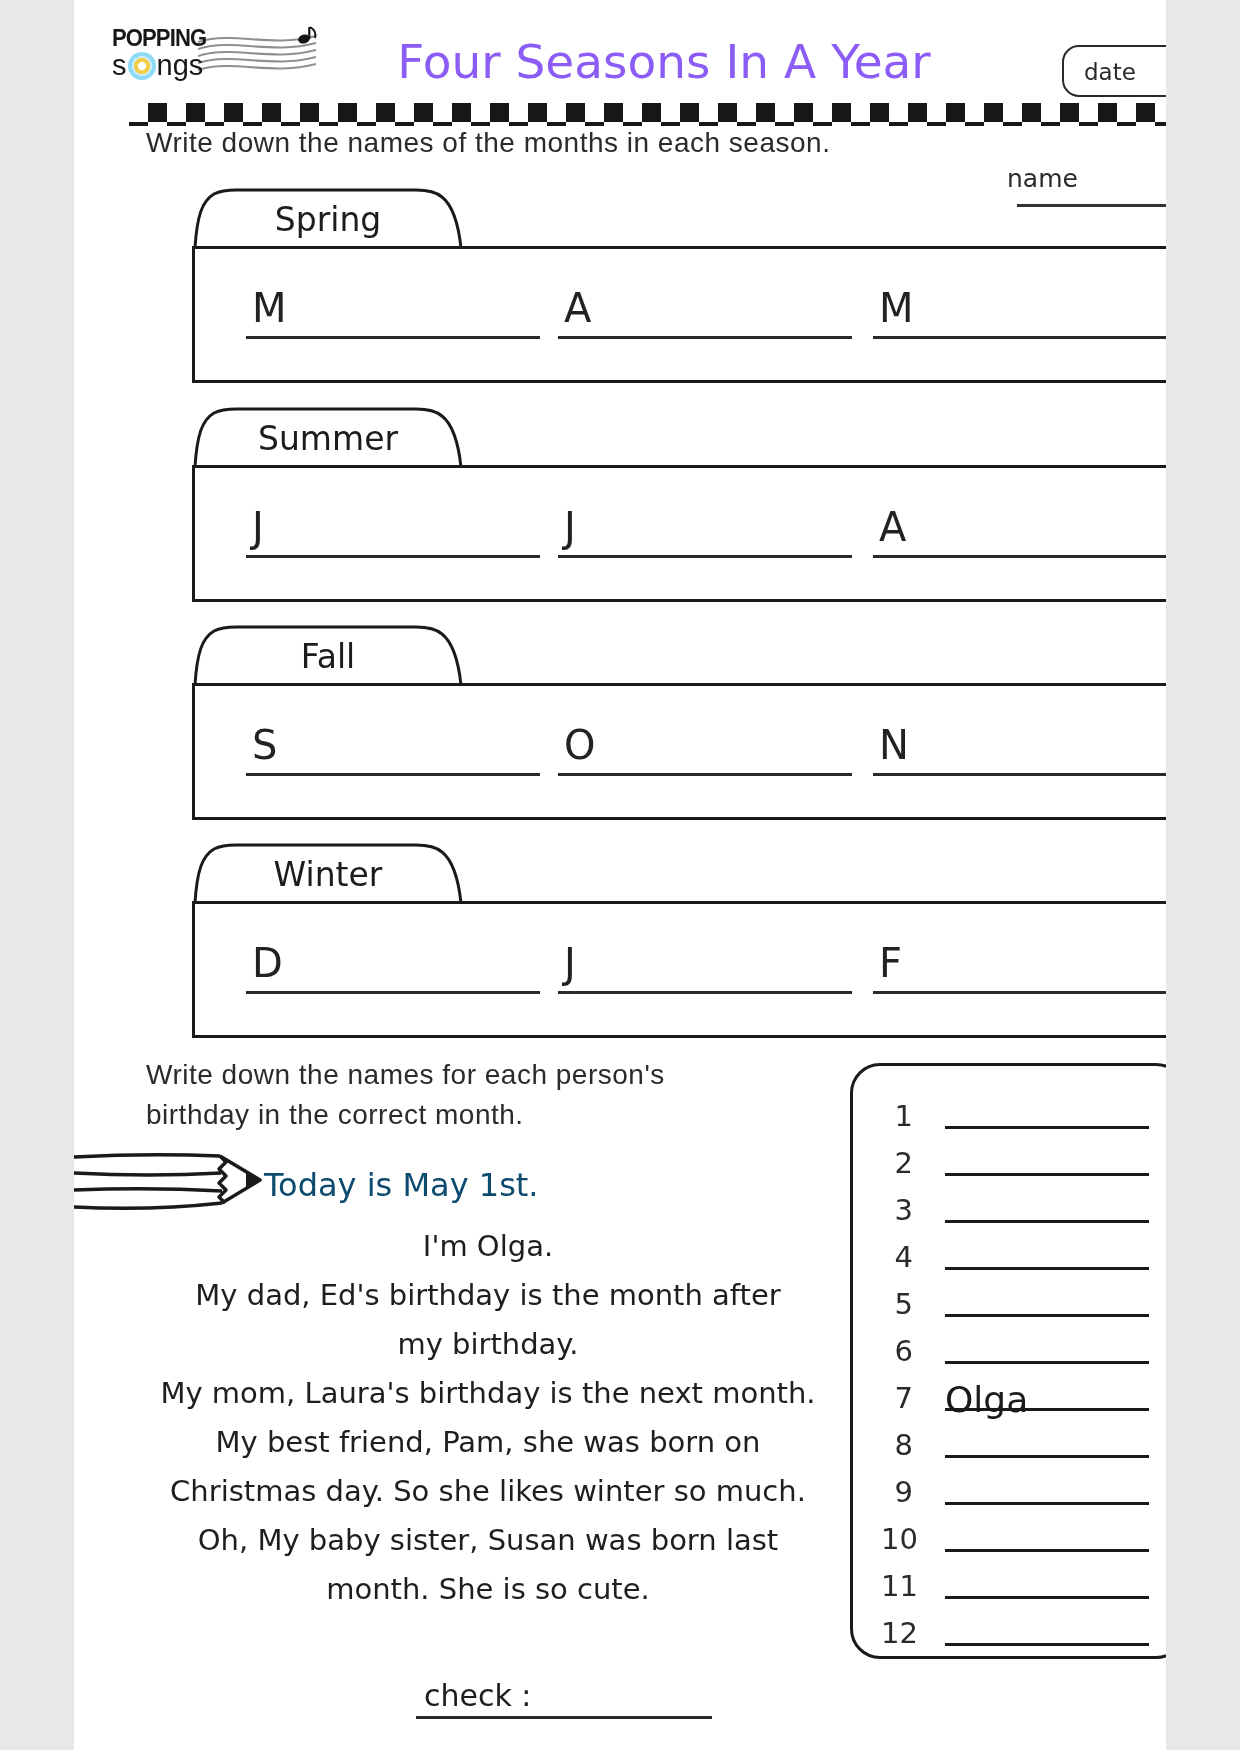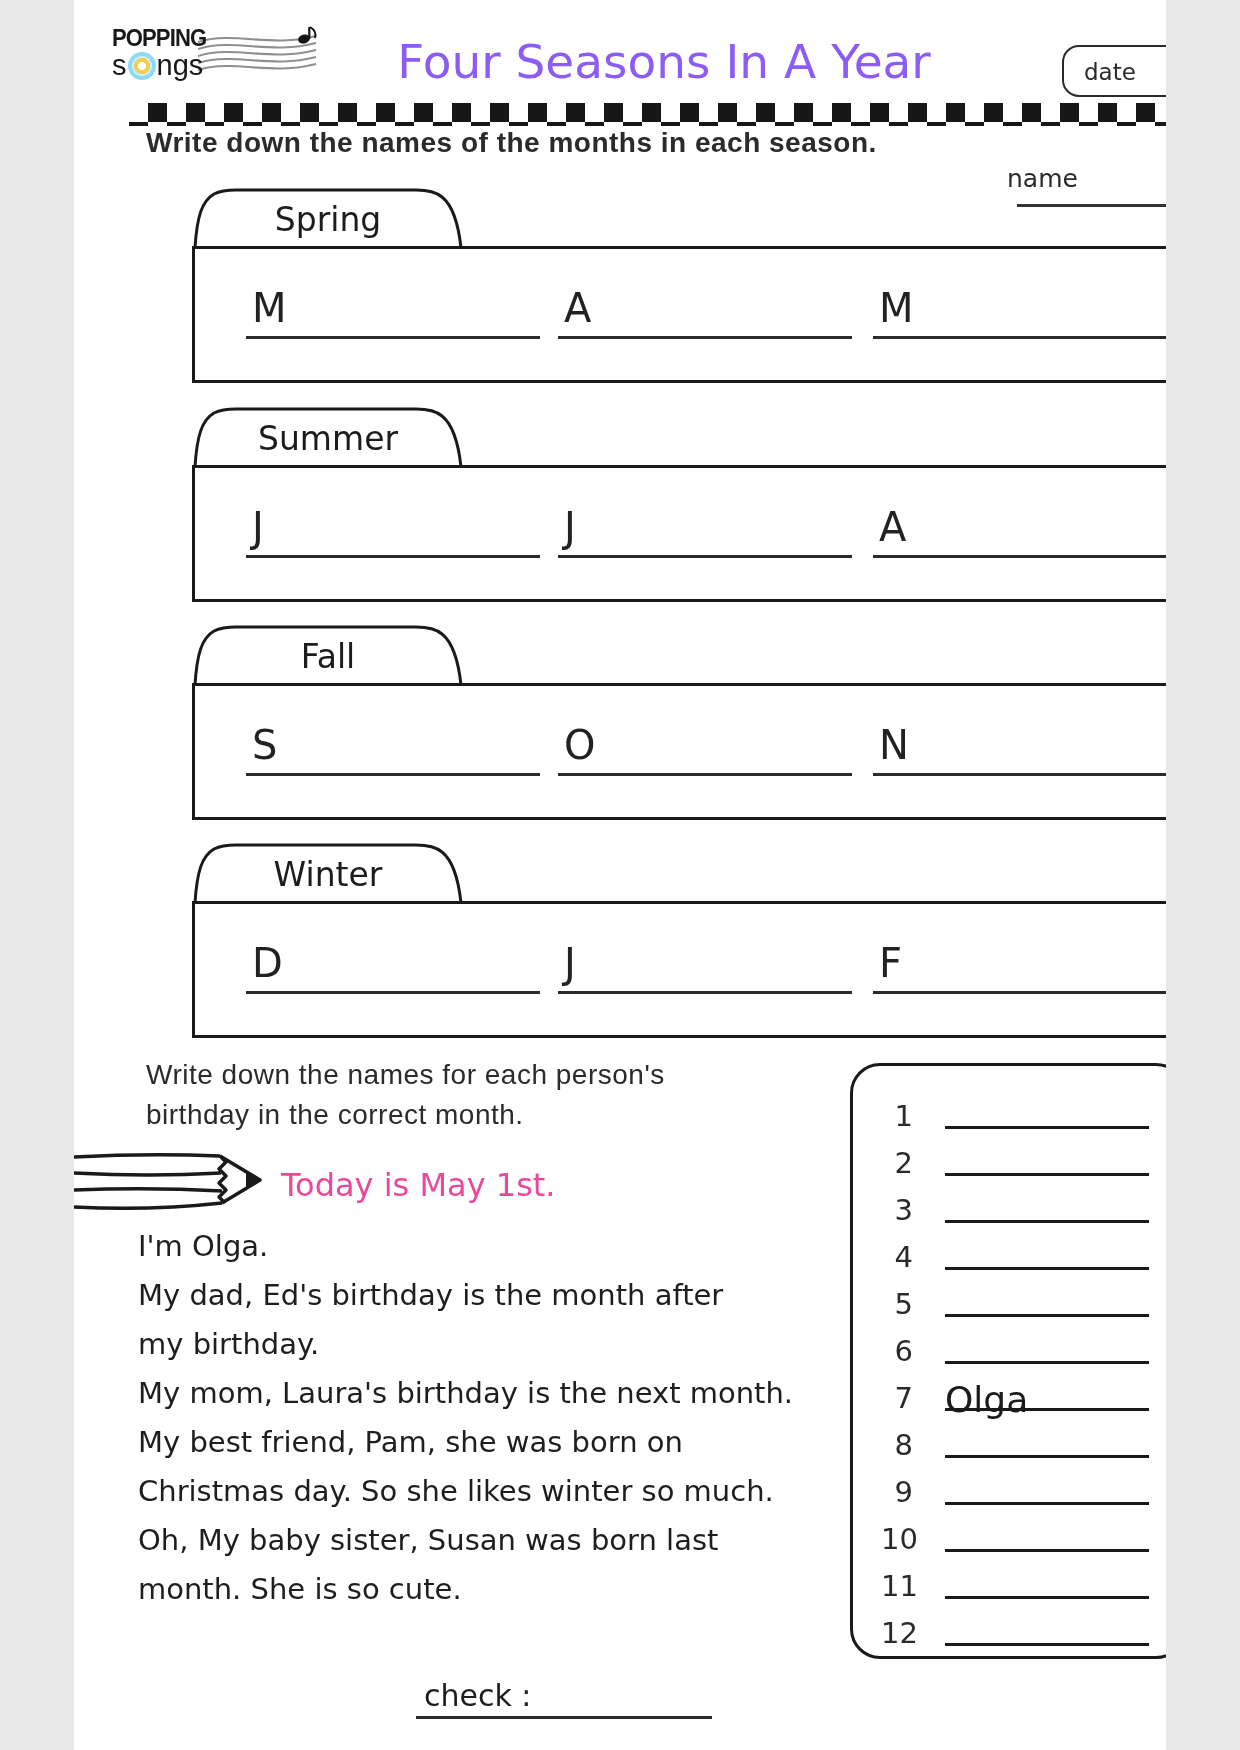--- a/index.html
+++ b/index.html
@@ -23,44 +23,44 @@
   .date-box{position:absolute;left:988px;top:45px;width:186px;height:52px;
             border:2.5px solid #2a2a2a;border-radius:17px;box-sizing:border-box;padding-left:44px;}
   .date-label{position:absolute;left:20px;top:12px;font-size:23px;color:#2a2a2a;}
   .date-sep{position:absolute;left:108px;top:8px;font-size:27px;color:#2a2a2a;}
 
   .checker{position:absolute;left:55px;top:103px;width:1124px;height:23px;
            background-image:conic-gradient(#171717 25%,transparent 25% 50%,#171717 50% 75%,transparent 75%);
            background-size:38px 38px;}
 
   .instr1{position:absolute;left:72px;top:127px;font-family:"Liberation Sans",sans-serif;
-          font-size:28px;color:#2b2b2b;letter-spacing:.5px;font-weight:bold;}
+          font-size:28px;color:#2b2b2b;letter-spacing:.5px;}
   .name-label{position:absolute;left:933px;top:164px;font-size:25px;color:#2a2a2a;text-align:right;}
   .name-line{position:absolute;left:943px;top:204px;width:244px;border-bottom:3px solid #333;}
 
   
   .folder{position:absolute;left:118px;width:1011px;height:195px;}
   .folder .tab-svg{position:absolute;left:0;top:0;}
   .folder .tab-label{position:absolute;left:0;top:12px;width:272px;text-align:center;
                      font-size:33px;color:#1c1c1c;}
   .folder .fbody{position:absolute;left:0;top:58px;width:1011px;height:137px;
                  border:3px solid #1a1a1a;box-sizing:border-box;background:#fff;}
   .blank{position:absolute;top:30px;height:57px;border-bottom:3px solid #2a2a2a;}
   .blank .hint{position:absolute;left:6px;bottom:5px;font-size:40px;color:#222;}
   .blank.b1{left:51px;width:294px;}
   .blank.b2{left:363px;width:294px;}
   .blank.b3{left:678px;width:298px;}
 
   
   .instr2{position:absolute;left:72px;top:1055px;font-family:"Liberation Sans",sans-serif;
           font-size:28px;line-height:40px;color:#2b2b2b;letter-spacing:.5px;}
   .pencil-svg{position:absolute;left:0px;top:1145px;}
-  .pencil-note{position:absolute;left:207px;top:1166px;font-size:32px;color:#ec4899;}
+  .pencil-note{position:absolute;left:190px;top:1166px;font-size:32px;color:#0c4a6e;}
   .story{position:absolute;left:64px;top:1222px;width:700px;font-size:29px;
-         line-height:49px;color:#1e1e1e;}
+         line-height:49px;color:#1e1e1e;text-align:center;}
 
   
   .answer-box{position:absolute;left:776px;top:1063px;width:336px;height:596px;
               border:3px solid #1a1a1a;border-radius:30px;box-sizing:border-box;background:#fff;}
   .arow{position:absolute;left:28px;width:282px;height:46px;}
   .arow .num{position:absolute;left:0;bottom:-4px;width:32px;text-align:right;
              font-size:29px;color:#2a2a2a;}
   .arow .rline{position:absolute;left:64px;right:14px;bottom:0;border-bottom:3px solid #1a1a1a;}
   .arow .aval{position:absolute;left:64px;bottom:-9px;font-size:36px;color:#1a1a1a;}
 

